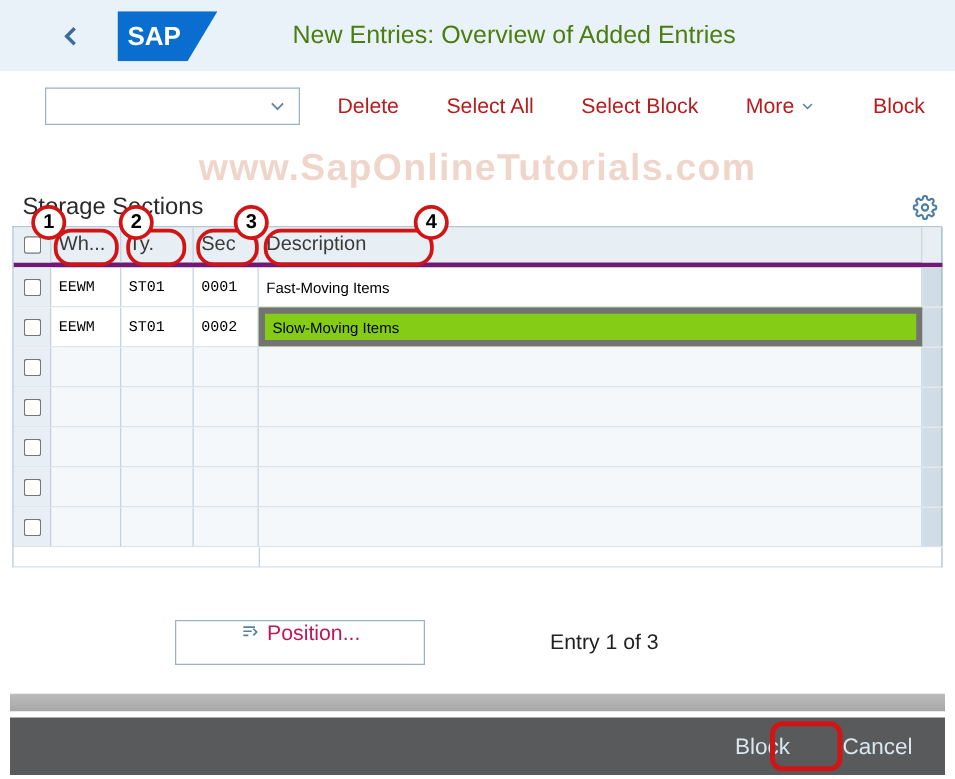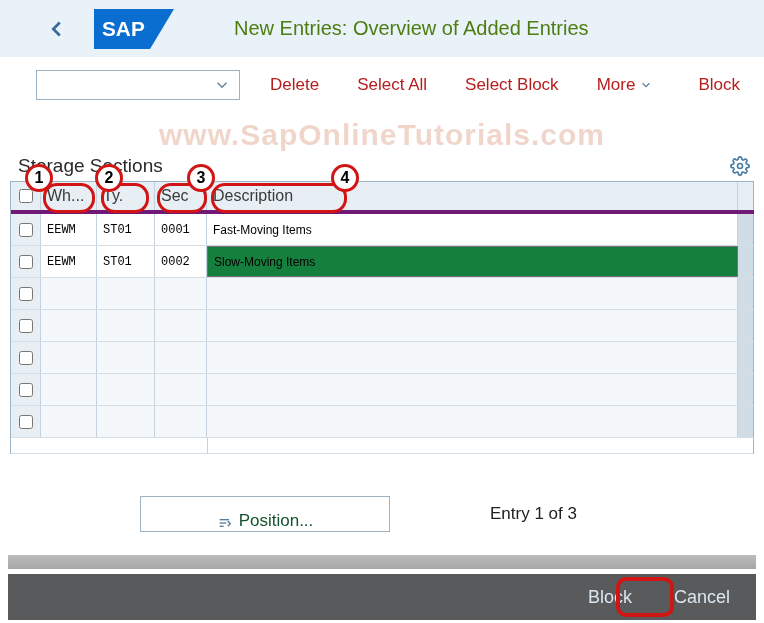--- a/index.html
+++ b/index.html
@@ -91,22 +91,22 @@
     display:flex; align-items:center;
     padding:0 6px; font-size:16px;
   }
   .trow { background:#fff; border-bottom:1px solid #d3dee7; }
   .trow.empty { background:#f5f8fa; }
   .trow .td input {
     width:100%; border:none; background:transparent; font-size:12px; outline:none;
     font-family:inherit;
   }
   .trow.active .td.c-desc {
-    border:1px solid #737373;
-    background:#15803d;
+    border:5px solid #737373;
+    background:#84cc16;
   }
 
   .chkcol { width:30px; justify-content:center; padding:0; flex:0 0 30px; background:#e7eef4; }
   .chkcol input[type=checkbox] { width:14px; height:14px; accent-color:#8aa9c0; }
   .c-wh { width:56px; flex:0 0 56px; font-family:"Courier New",monospace; }
   .c-ty { width:58px; flex:0 0 58px; font-family:"Courier New",monospace; }
   .c-sec { width:52px; flex:0 0 52px; font-family:"Courier New",monospace; }
   .c-desc { flex:1; }
   .c-scroll { width:16px; flex:0 0 16px; background:#d0dde7; border-right:1px solid #9eb5c7; padding:0; }
 
@@ -136,24 +136,24 @@
     z-index:25; pointer-events:none;
   }
 
   
   .bottom-row {
     display:flex; align-items:center; margin-top:42px;
     padding:0 10px;
   }
   .position-btn {
     margin-left:122px;
-    width:250px; height:36px;
+    width:200px; height:36px;
     border:1px solid #9ab2c4; background:#fff;
-    display:flex; align-items:flex-end; justify-content:center;
-    color:#14532d; font-size:17px; cursor:pointer; gap:6px;
+    display:flex; align-items:flex-start; justify-content:center;
+    color:#be185d; font-size:17px; cursor:pointer; gap:6px;
   }
   .entry-text { margin-left:100px; font-size:17px; color:#222; }
 
   
   .scroll-strip {
     position:absolute; left:8px; right:8px; top:555px; height:14px;
     background:linear-gradient(#bcbcbc,#a7a7a7);
   }
   .footer {
     position:absolute; left:8px; right:8px; top:574px; height:46px;

